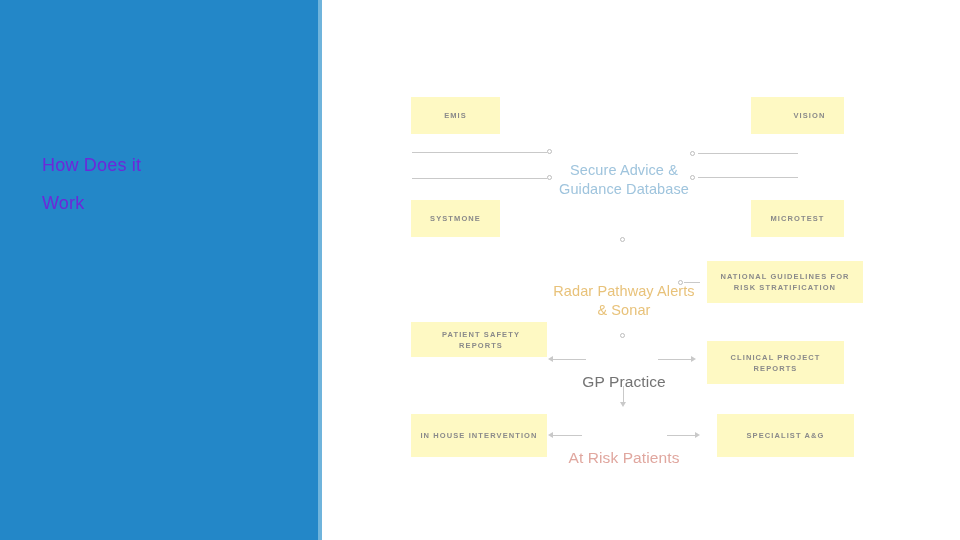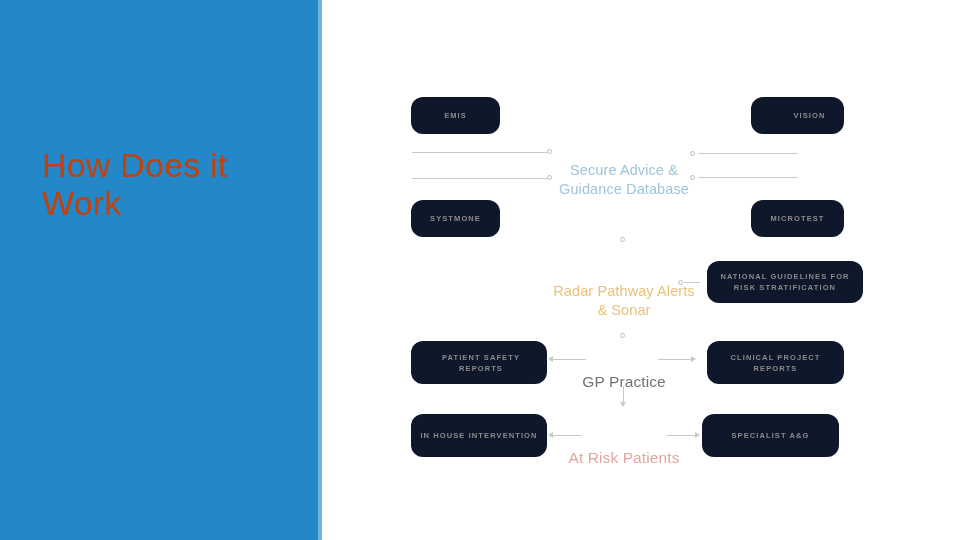--- a/index.html
+++ b/index.html
@@ -34,40 +34,40 @@
     top: 0;
     width: 4px;
     height: 540px;
     background: #6fb4dc;
   }
   .slide-title {
     position: absolute;
     left: 42px;
     top: 146px;
     width: 250px;
-    color: #c2410c;
-    font-size: 34px;
+    color: #6d28d9;
+    font-size: 18px;
     line-height: 38px;
     font-weight: 400;
     letter-spacing: 0.2px;
   }
 
   
   .diagram {
     position: absolute;
     left: 322px;
     top: 0;
     width: 638px;
     height: 540px;
   }
 
   .gbox {
     position: absolute;
-    background: #0f172a;
-    border-radius: 12px;
+    background: #fef9c3;
+    border-radius: 0;
     display: flex;
     align-items: center;
     justify-content: center;
     text-align: center;
     color: #8a8a8a;
     font-size: 7.5px;
     font-weight: 700;
     letter-spacing: 1.1px;
     line-height: 11px;
     box-sizing: border-box;
@@ -188,33 +188,33 @@
     </div>
 
     <div class="gbox" style="left:429px; top:200px; width:93px; height:37px;">
       <span>MICROTEST</span>
     </div>
 
     <div class="gbox" style="left:385px; top:261px; width:156px; height:42px;">
       <span>NATIONAL GUIDELINES FOR RISK STRATIFICATION</span>
     </div>
 
-    <div class="gbox" style="left:89px; top:341px; width:136px; height:43px;padding-left:8px;">
+    <div class="gbox" style="left:89px; top:322px; width:136px; height:35px;padding-left:8px;">
       <span>PATIENT SAFETY REPORTS</span>
     </div>
 
     <div class="gbox" style="left:385px; top:341px; width:137px; height:43px;">
       <span>CLINICAL PROJECT REPORTS</span>
     </div>
 
     <div class="gbox" style="left:89px; top:414px; width:136px; height:43px;">
       <span>IN HOUSE INTERVENTION</span>
     </div>
 
-    <div class="gbox" style="left:380px; top:414px; width:137px; height:43px;">
+    <div class="gbox" style="left:395px; top:414px; width:137px; height:43px;">
       <span>SPECIALIST A&amp;G</span>
     </div>
 
     <div class="textnode tn-db" style="left:222px; top:138px; width:160px;">
       <span>Secure Advice &amp; Guidance Database</span>
     </div>
 
     <div class="textnode tn-radar" style="left:228px; top:259px; width:148px;">
       <span>Radar Pathway Alerts &amp; Sonar</span>
     </div>

